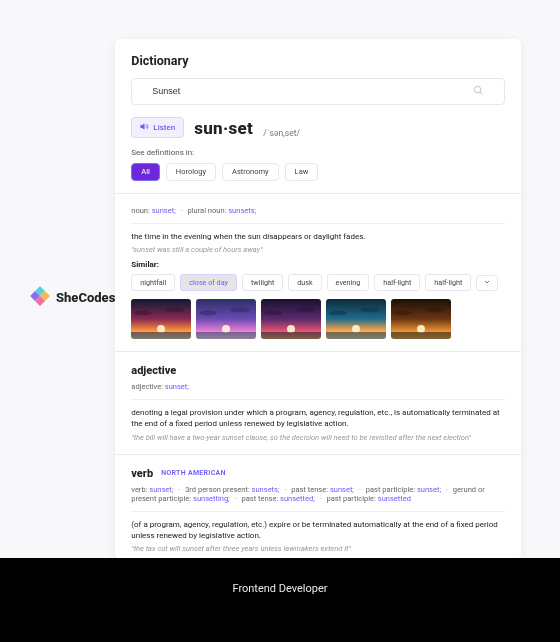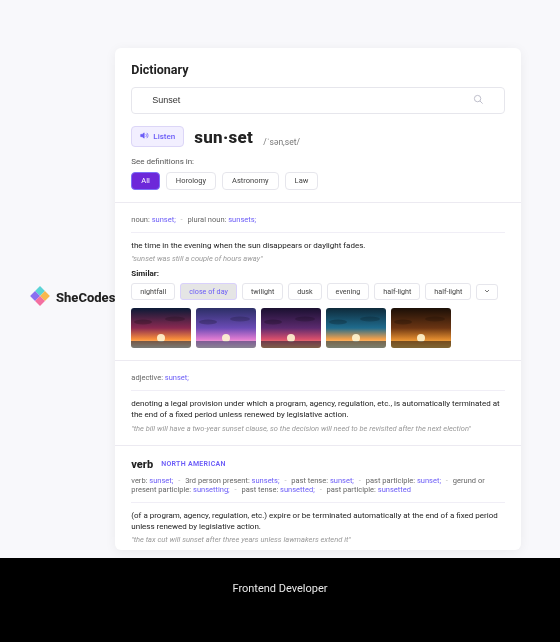--- a/index.html
+++ b/index.html
@@ -284,20 +284,23 @@
     <circle cx="30" cy="30" r="4" fill="#fff5d0" opacity="0.9"></circle>
     <rect x="0" y="33" width="60" height="7" fill="#1b0f07" opacity="0.55"></rect>
     <ellipse cx="12" cy="14" rx="9" ry="2.5" fill="#000" opacity="0.22"></ellipse>
     <ellipse cx="44" cy="11" rx="10" ry="2.5" fill="#000" opacity="0.18"></ellipse>
   </svg>
               </div>
             </div>
           </div>
           <div class="sep"></div>
           <div class="section">
+            <div class="sec-title">
+              <span>adjective</span>
+            </div>
             <div class="sec-sub"><span>adjective: </span><span class="purple">sunset;</span></div>
             <div class="divline"></div>
             <div class="definition">denoting a legal provision under which a program, agency, regulation, etc., is automatically terminated at the end of a fixed period unless renewed by legislative action.</div>
             <div class="example">"the bill will have a two-year sunset clause, so the decision will need to be revisited after the next election"</div>
           </div>
           <div class="sep"></div>
           <div class="section">
             <div class="sec-title">
               <span>verb</span>
               <span class="sec-tag">NORTH AMERICAN</span>

